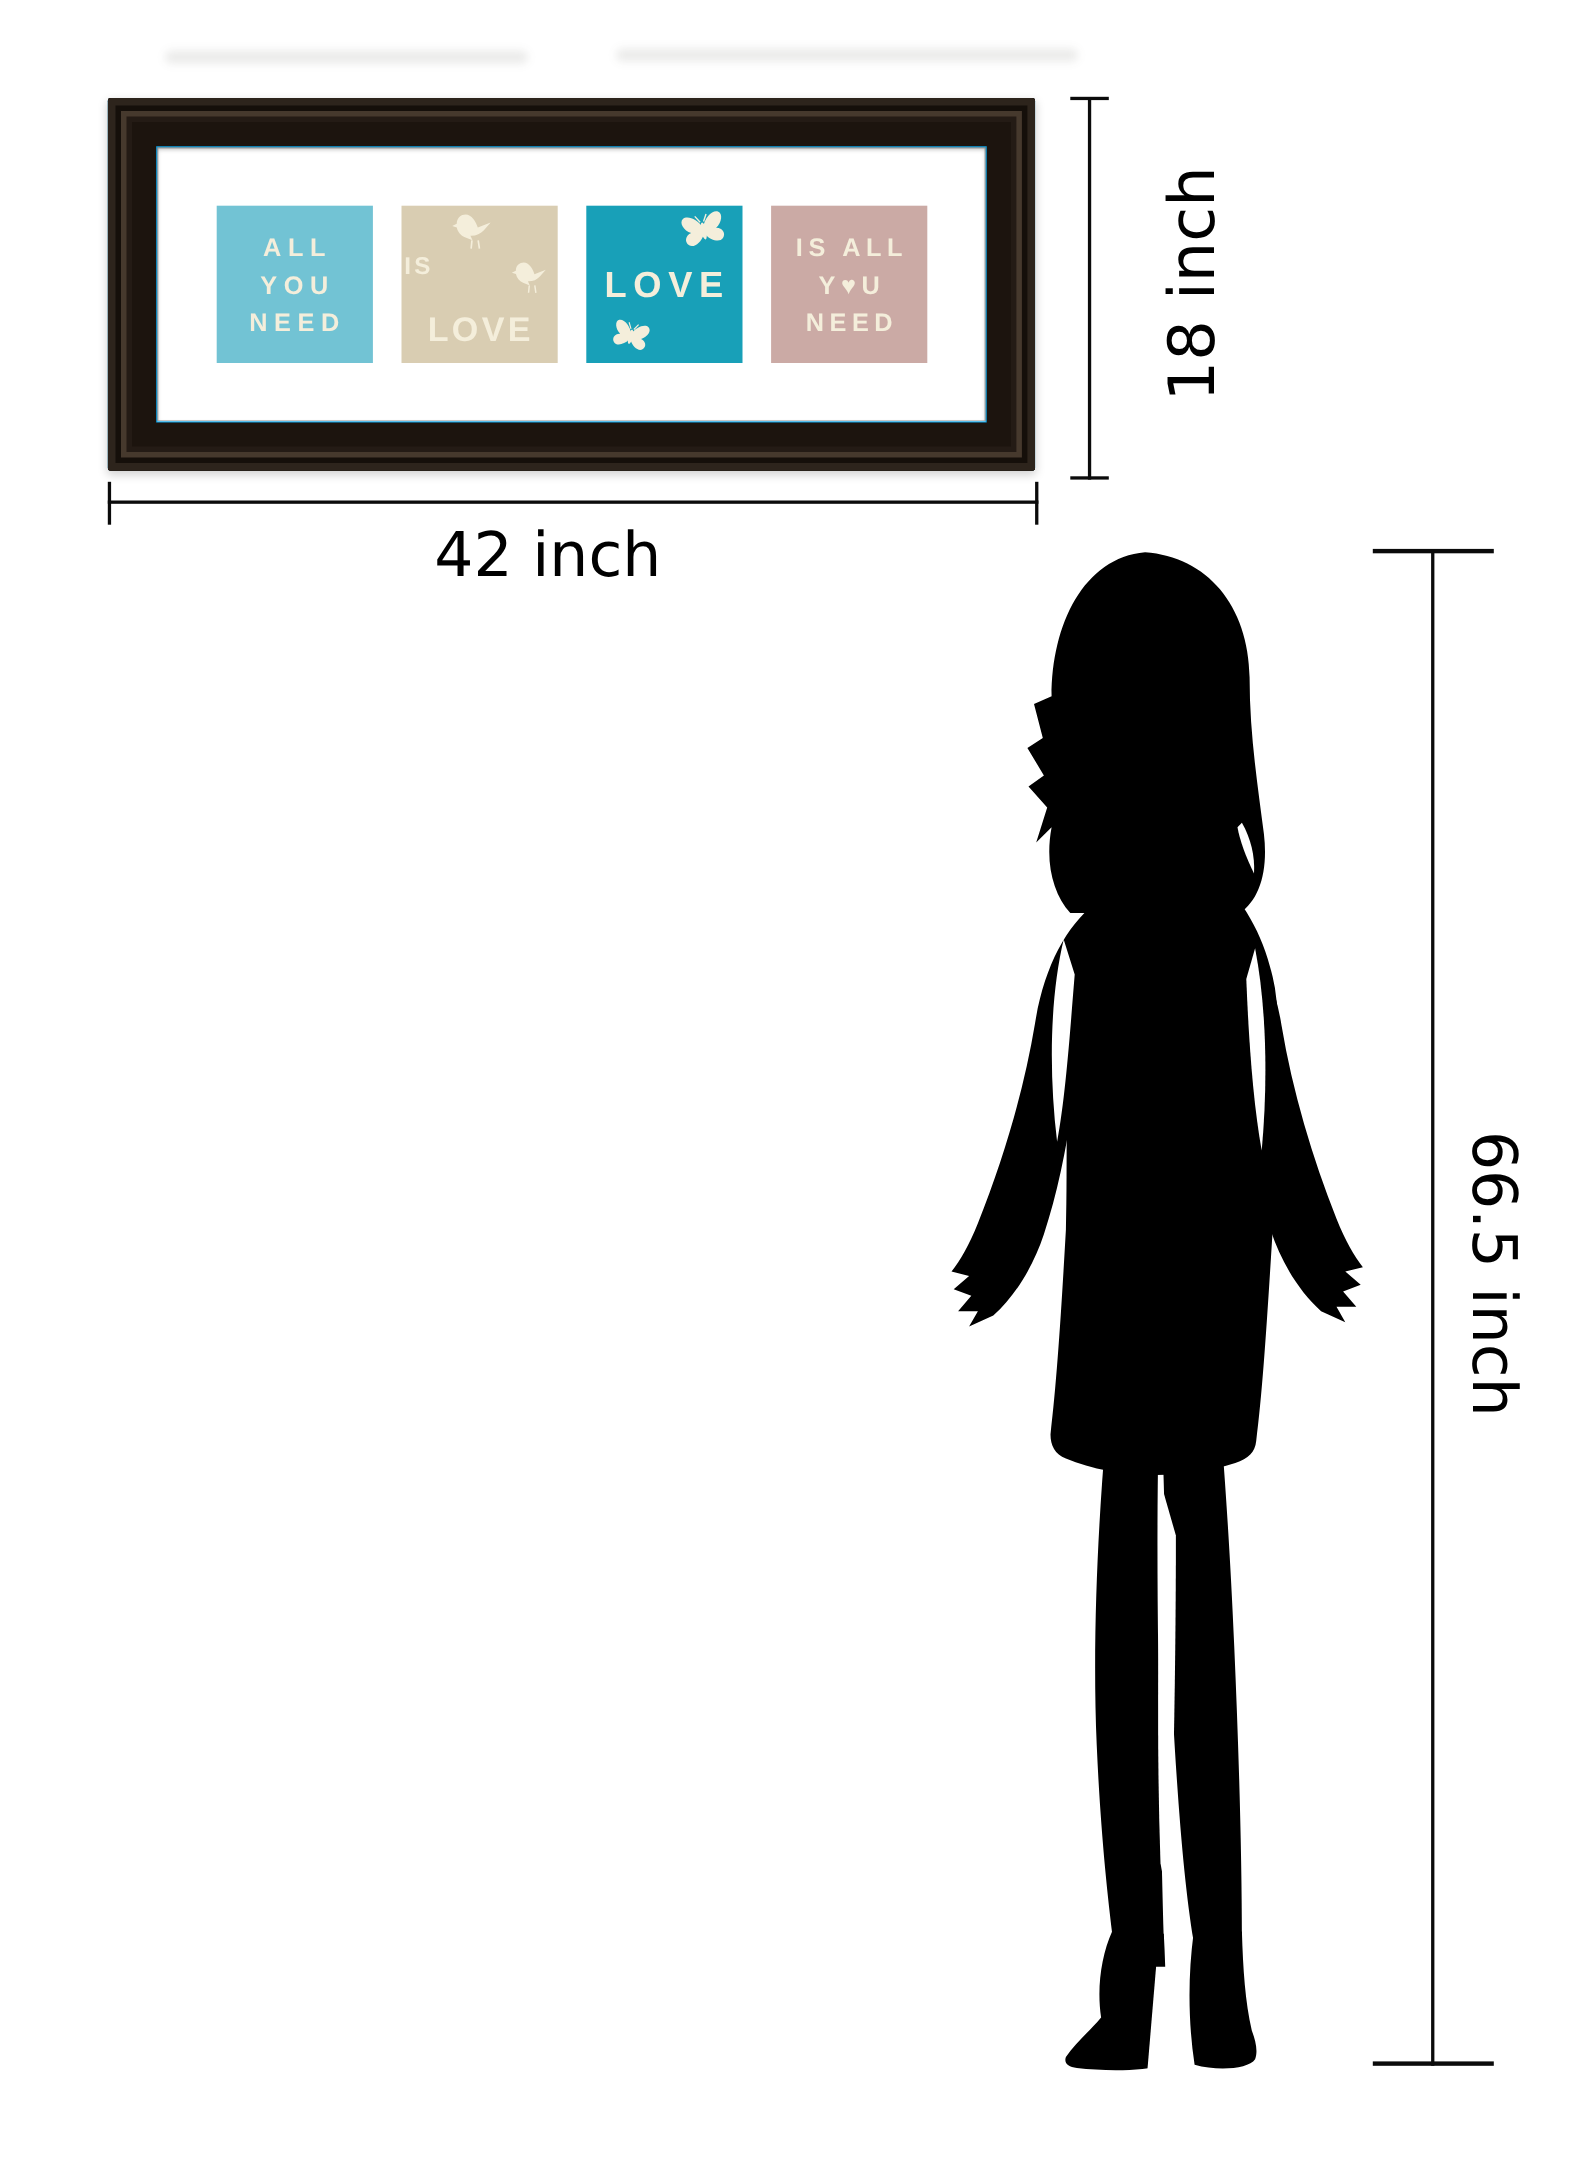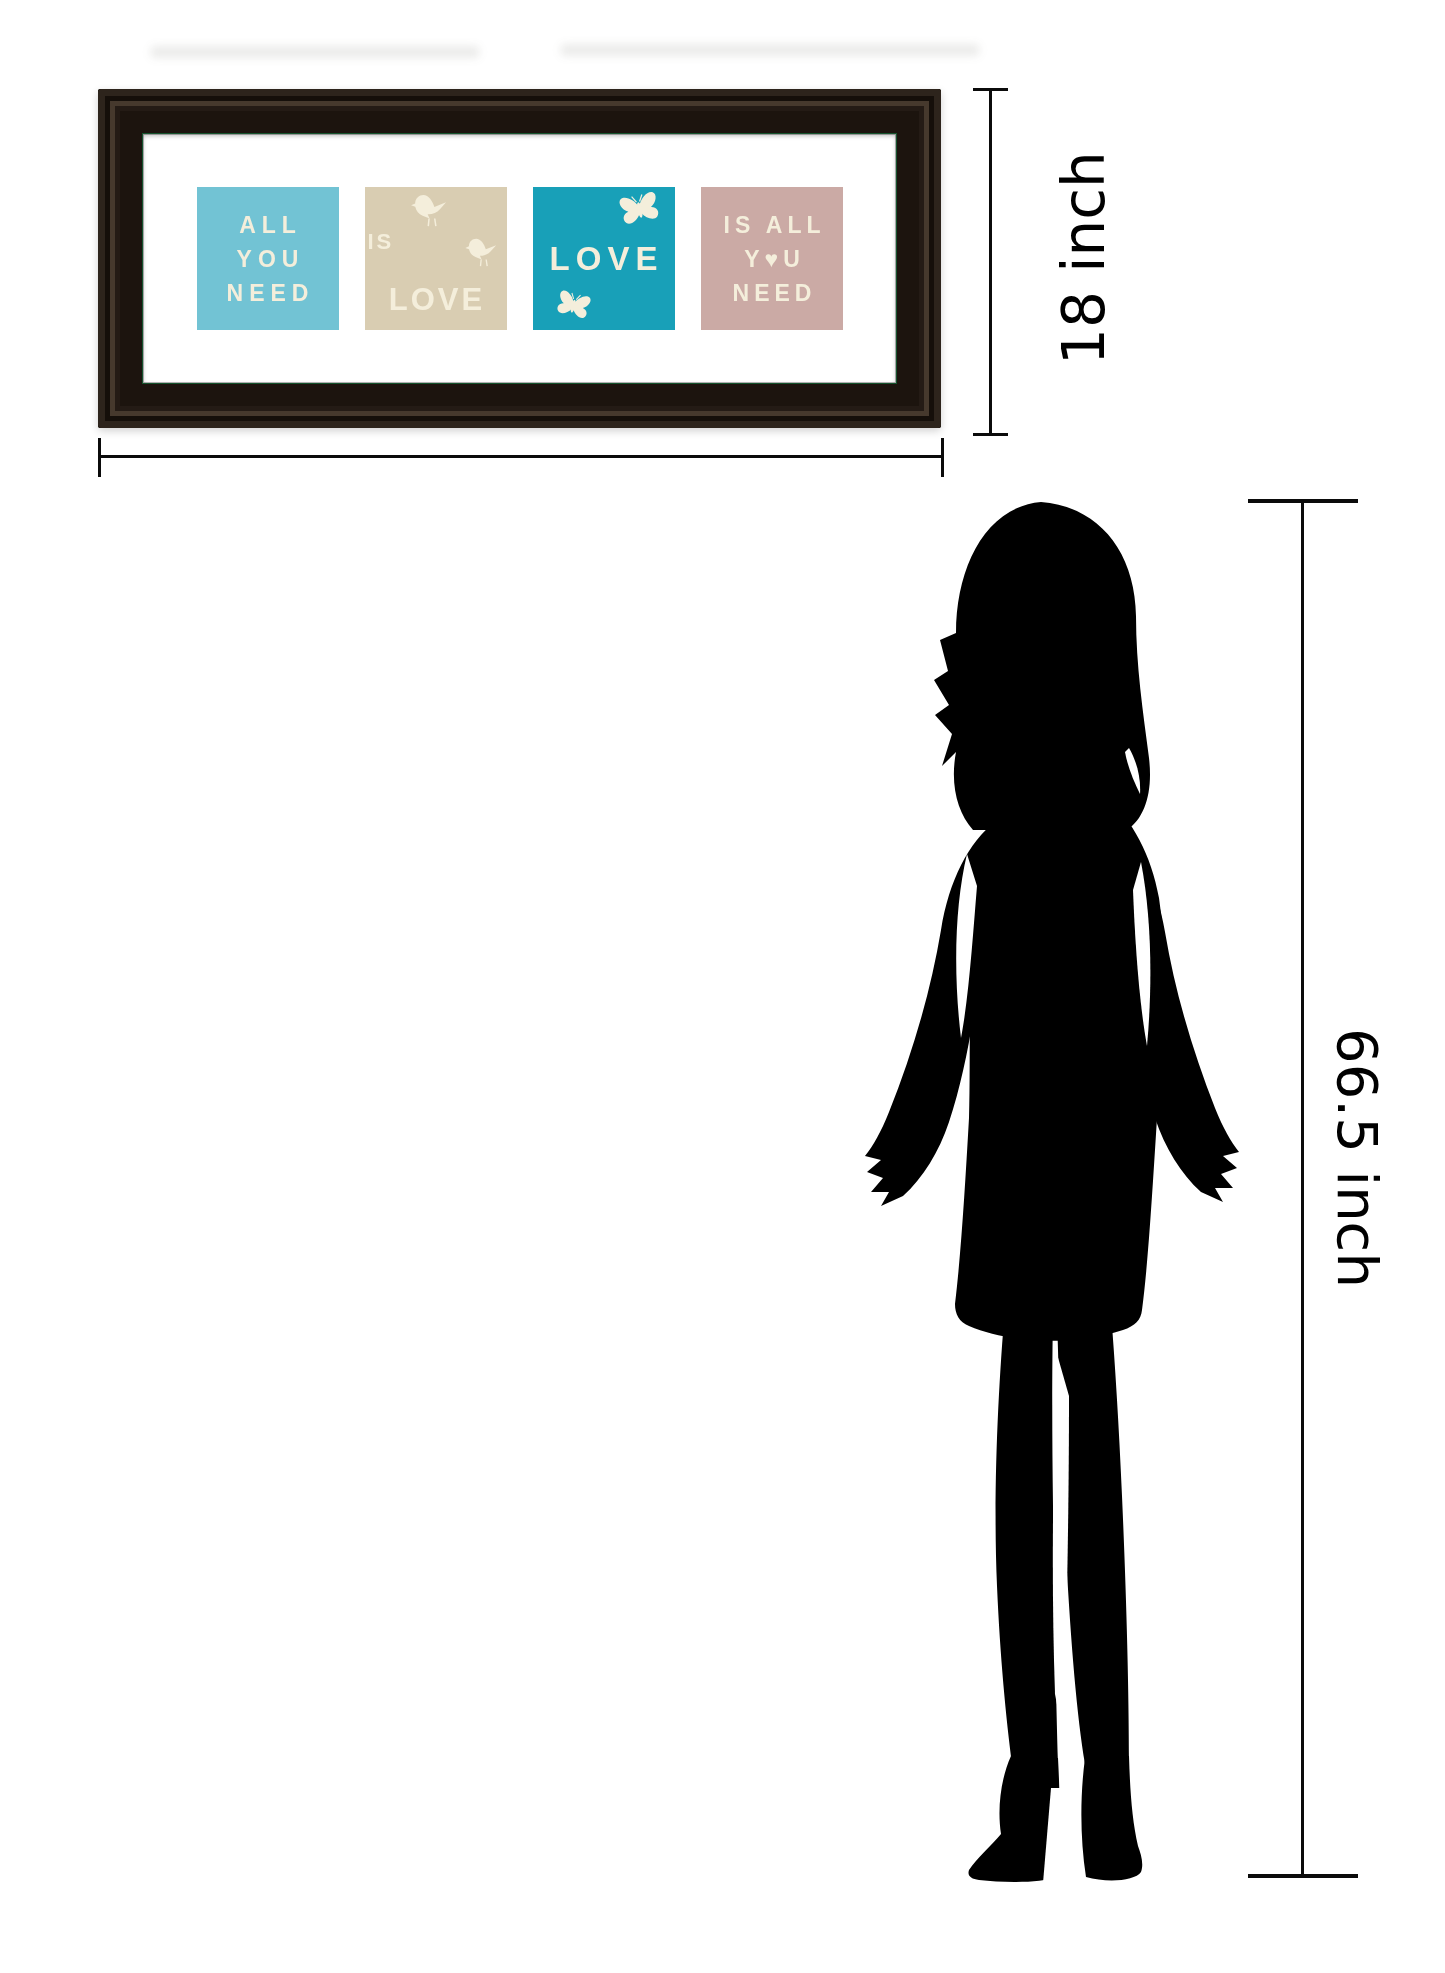--- a/index.html
+++ b/index.html
@@ -54,21 +54,21 @@
   .figure-svg{position:absolute;left:845px;top:498px;}
 </style>
 </head>
 <body>
 
 <div id="canvas">
 
   <div class="smudge" style="left:150px;top:46px;width:330px;height:12px;"></div>
   <div class="smudge" style="left:560px;top:44px;width:420px;height:12px;"></div>
 
-  <div class="frame" style="background: #14532d; text-decoration: underline;">
+  <div class="frame" style="background: #0ea5e9; text-decoration: underline;">
     <div class="mat">
 
       <div class="panel stack" id="panel-all-you-need" style="background: rgb(114, 195, 212);">
         <span class="ln">ALL</span>
         <span class="ln">YOU</span>
         <span class="ln">NEED</span>
       </div>
 
       <div class="panel" id="panel-love-is" style="background: rgb(217, 205, 178);">
         <span class="icon" style="top:6px;left:46px;">
@@ -112,20 +112,21 @@
         <span class="ln" style="letter-spacing:5px;">Y♥U</span>
         <span class="ln" style="letter-spacing:5px;">NEED</span>
       </div>
 
     </div>
   </div>
 
   <div class="dim-line" style="left: 98px; top: 455px; width: 846px; height: 3px; background: rgb(11, 11, 11);"></div>
   <div class="dim-line" style="left: 98px; top: 438px; width: 3px; height: 39px; background: rgb(11, 11, 11);"></div>
   <div class="dim-line" style="left: 941px; top: 438px; width: 3px; height: 39px; background: rgb(11, 11, 11);"></div>
+  <div class="dim-label" id="label-width">42 inch</div>
 
   <div class="dim-line" style="left: 989px; top: 90px; width: 3px; height: 346px; background: rgb(11, 11, 11);"></div>
   <div class="dim-line" style="left: 973px; top: 88px; width: 35px; height: 3px; background: rgb(11, 11, 11);"></div>
   <div class="dim-line" style="left: 973px; top: 433px; width: 35px; height: 3px; background: rgb(11, 11, 11);"></div>
   <div class="dim-label" id="label-height">18 inch</div>
 
   <svg class="figure-svg" width="410" height="1385" viewBox="0 0 410 1385">
     <g id="silhouette" fill="#000000">
 
       <path d="M196,4 C252,8 290,52 291,118 C291,168 298,214 304,260 C308,294 300,320 282,332 L128,332 C112,314 105,286 111,254 L97,268 L107,236 L90,217 L104,207 L89,182 L103,173 L95,142 L111,135 C111,70 140,9 196,4 Z"></path>

